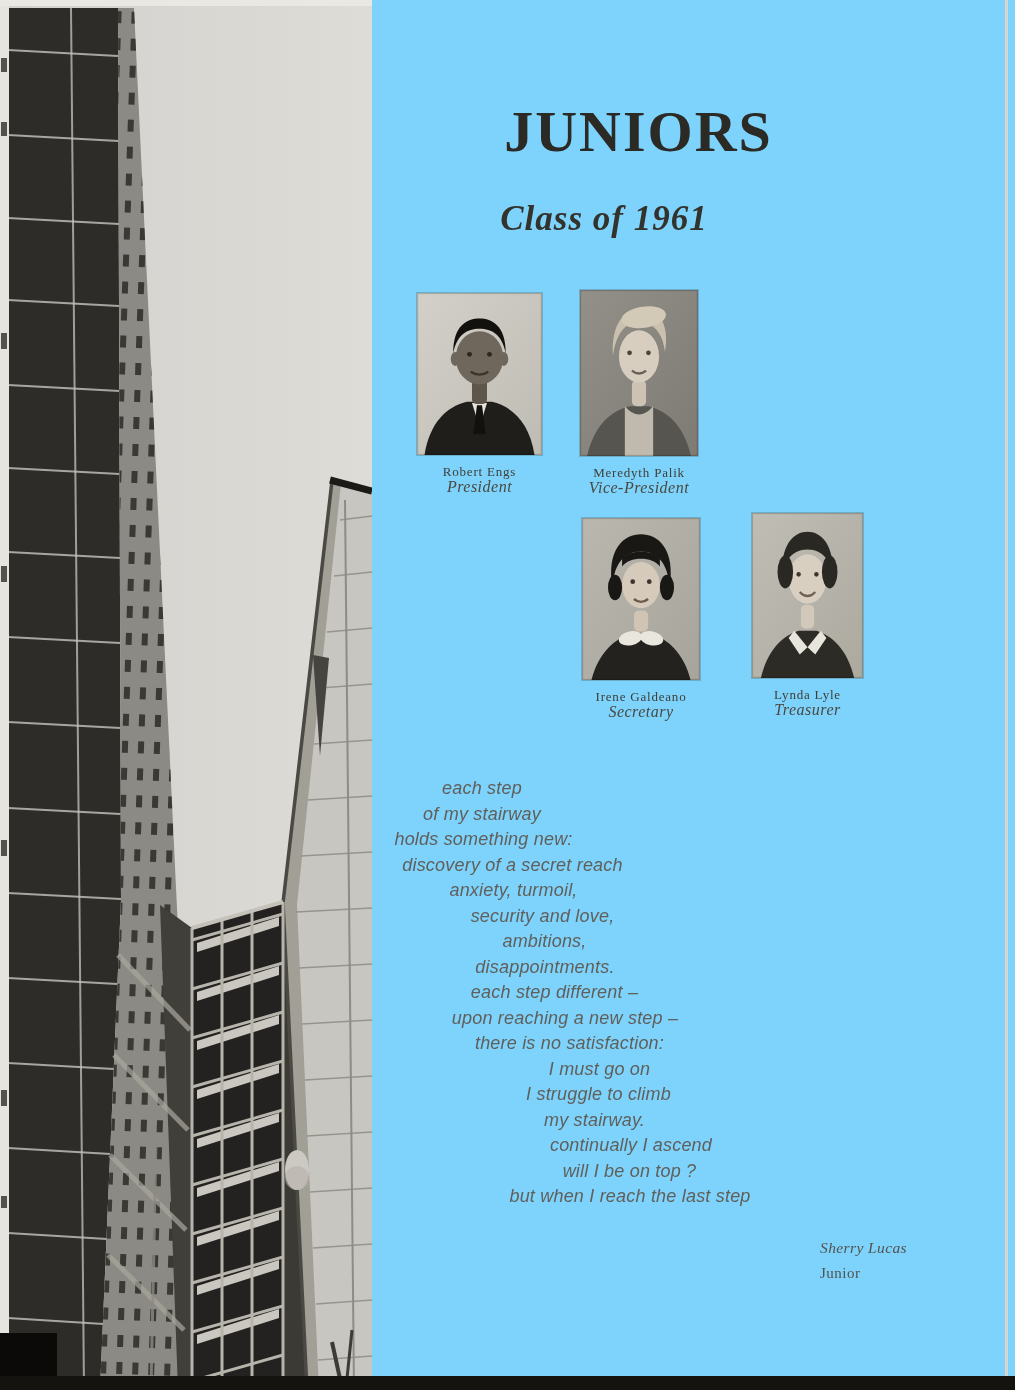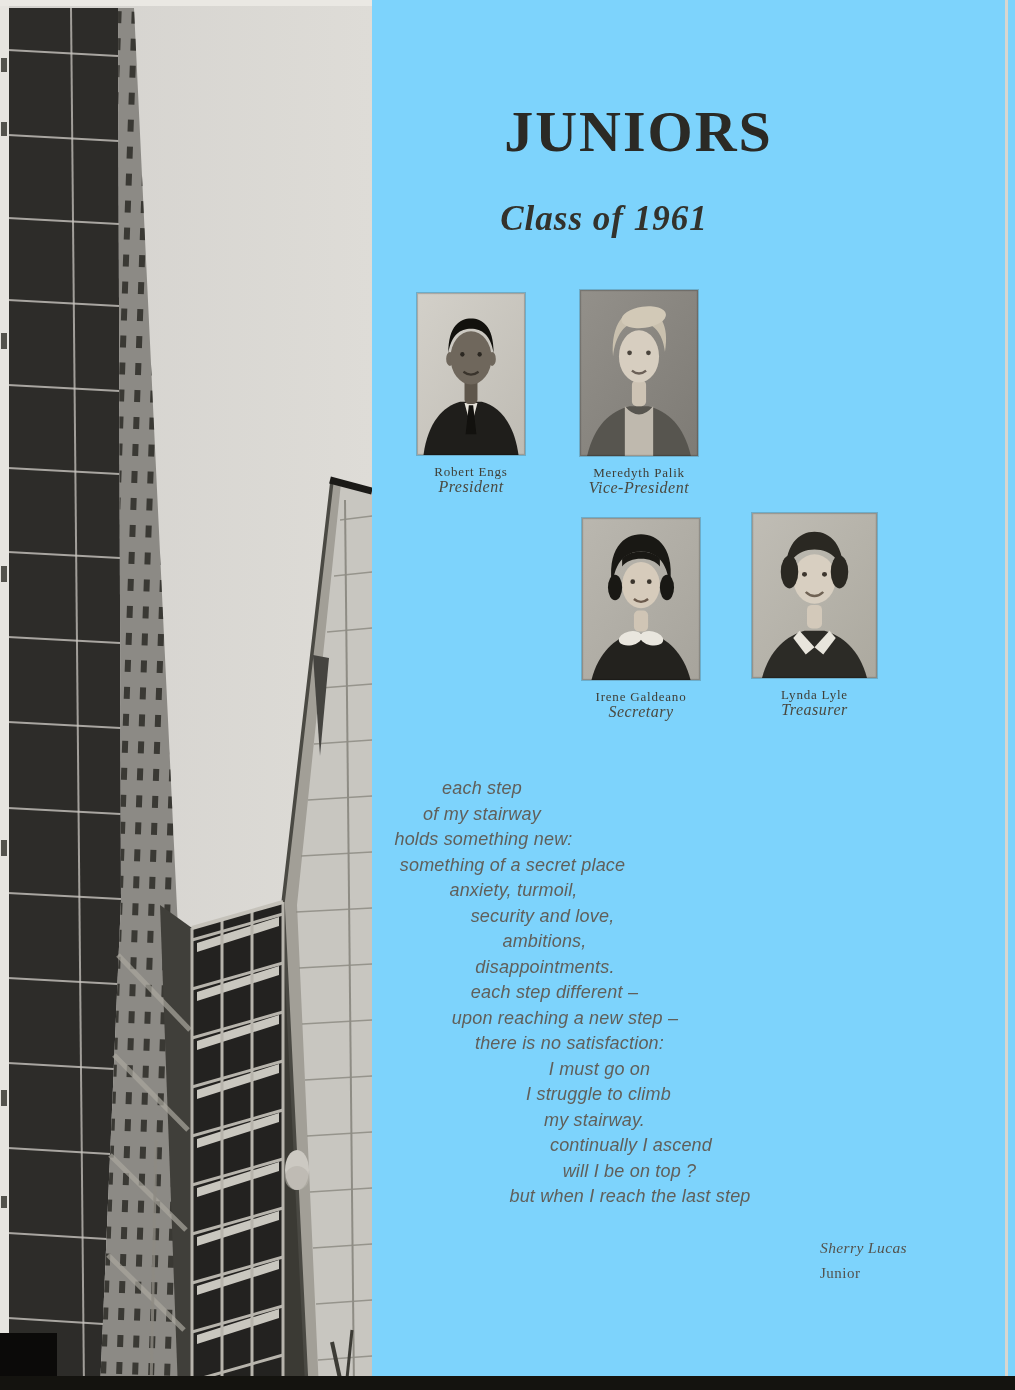--- a/index.html
+++ b/index.html
@@ -207,21 +207,21 @@
         <rect x="1" y="1196" width="6" height="12"></rect>
       </g>
       <rect x="0" y="0" width="372" height="6" fill="#eae8e3"></rect>
       <rect x="0" y="1333" width="57" height="57" fill="#0b0a09"></rect>
     </svg>
   </div>
 
   <h1 class="title">JUNIORS</h1>
   <h2 class="subtitle">Class of 1961</h2>
 
-  <figure class="officer" style="left:417px;top:293px;width:108px;">
+  <figure class="officer" style="left:417px;top:293px;width:125px;">
     <div class="portrait" style="height:162px;">
       <svg viewBox="0 0 100 140" preserveAspectRatio="none">
         <defs>
             <linearGradient id="bg1" x1="0" y1="0" x2="1" y2="1">
           <stop offset="0" stop-color="#d3d0c9"></stop>
               <stop offset="1" stop-color="#bfbcb4"></stop>
         </linearGradient>
           </defs>
         <rect width="100" height="140" fill="url(#bg1)"></rect>
         <path d="M6,140 C10,112 24,98 40,94 L60,94 C76,98 90,112 94,140 Z" fill="#1f1e1b"></path>
@@ -296,21 +296,21 @@
         <path d="M44,70 Q50,75 56,70" stroke="#6b5a4c" stroke-width="2" fill="none"></path>
         <rect x="0.5" y="0.5" width="99" height="139" fill="none" stroke="rgba(0,0,0,0.18)"></rect>
       </svg>
     </div>
     <figcaption>
       <div class="off-name">Irene Galdeano</div>
       <div class="off-role">Secretary</div>
     </figcaption>
   </figure>
 
-  <figure class="officer" style="left:752px;top:513px;width:125px;">
+  <figure class="officer" style="left:752px;top:513px;width:111px;">
     <div class="portrait" style="height:165px;">
       <svg viewBox="0 0 100 140" preserveAspectRatio="none">
         <defs>
             <linearGradient id="bg4" x1="0" y1="0" x2="1" y2="1">
           <stop offset="0" stop-color="#c0bdb5"></stop>
               <stop offset="1" stop-color="#aca99f"></stop>
         </linearGradient>
           </defs>
         <rect width="100" height="140" fill="url(#bg4)"></rect>
         <path d="M8,140 C14,116 28,104 42,100 L58,100 C72,104 86,116 92,140 Z" fill="#2c2b26"></path>
@@ -330,21 +330,21 @@
     <figcaption>
       <div class="off-name">Lynda Lyle</div>
       <div class="off-role">Treasurer</div>
     </figcaption>
   </figure>
 
   <div class="poem">
       <div class="poem-line" style="padding-right: 303px;">each step</div>
       <div class="poem-line" style="padding-right: 303px;">of my stairway</div>
       <div class="poem-line" style="padding-right: 300px;">holds something new:</div>
-      <div class="poem-line" style="padding-right: 242px;">something of a secret place</div>
+      <div class="poem-line" style="padding-right: 242px;">discovery of a secret reach</div>
       <div class="poem-line" style="padding-right: 240px;">anxiety, turmoil,</div>
       <div class="poem-line" style="padding-right: 182px;">security and love,</div>
       <div class="poem-line" style="padding-right: 178px;">ambitions,</div>
       <div class="poem-line" style="padding-right: 177px;">disappointments.</div>
       <div class="poem-line" style="padding-right: 158px;">each step different –</div>
       <div class="poem-line" style="padding-right: 137px;">upon reaching a new step –</div>
       <div class="poem-line" style="padding-right: 128px;">there is no satisfaction:</div>
       <div class="poem-line" style="padding-right: 68px;">I must go on</div>
       <div class="poem-line" style="padding-right: 70px;">I struggle to climb</div>
       <div class="poem-line" style="padding-right: 78px;">my stairway.</div>

